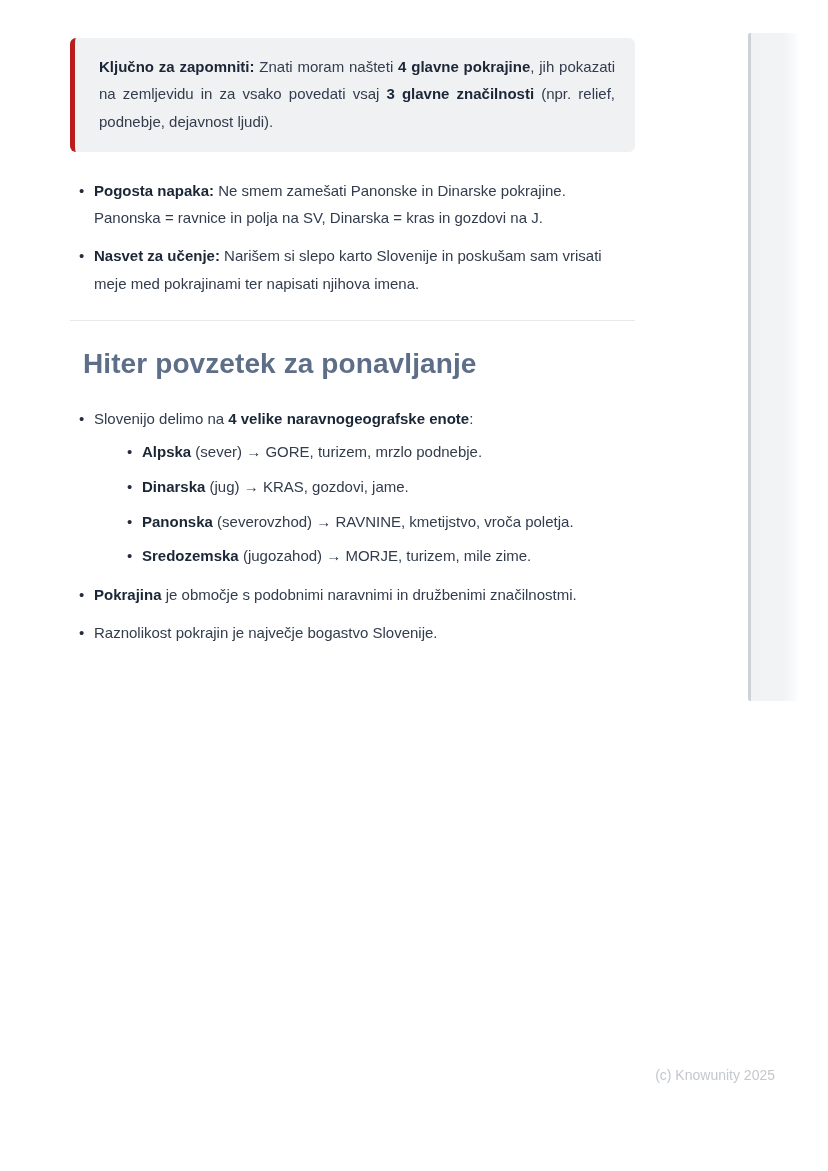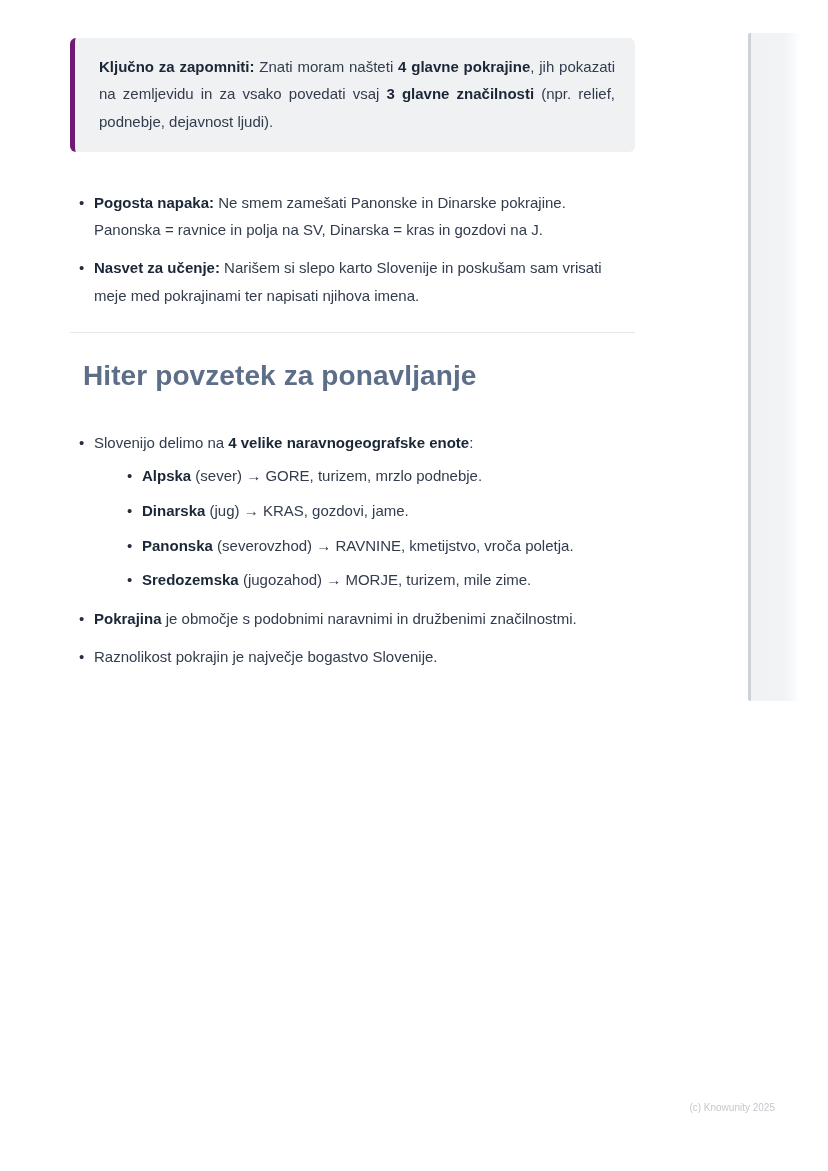--- a/index.html
+++ b/index.html
@@ -18,36 +18,36 @@
   .content {
     position: absolute;
     left: 70px;
     top: 0;
     width: 565px;
   }
   
   .callout {
     margin-top: 38px;
     background: #f0f1f3;
-    border-left: 5px solid #701a75;
+    border-left: 5px solid #b91c1c;
     border-radius: 6px;
     padding: 15px 20px 17px 24px;
     font-size: 15px;
     line-height: 1.82;
     text-align: justify;
     color: #323c4d;
   }
   .b {
     font-weight: 700;
     color: #1b2637;
   }
   
   ul.notes {
     list-style: none;
-    margin: 37px 0 0 0;
+    margin: 25px 0 0 0;
     padding: 0;
   }
   ul.notes li {
     position: relative;
     padding-left: 24px;
     margin-bottom: 11px;
     font-size: 15px;
     line-height: 1.82;
   }
   ul.notes li::before {
@@ -97,23 +97,23 @@
     left: 748px;
     top: 33px;
     width: 47px;
     height: 668px;
     background: linear-gradient(to right, #f1f2f4 0%, #f2f3f5 70%, #fcfdfd 100%);
     border-left: 3px solid #ced1d6;
     border-radius: 2px 0 0 2px;
   }
   .footer {
     position: absolute;
-    top: 1102px;
+    top: 1067px;
     right: 53px;
-    font-size: 10px;
+    font-size: 14px;
     color: #c4c8cd;
   }
 </style>
 </head>
 <body>
 
 <div class="content">
 
   <div class="callout">
     <span class="b">Ključno za zapomniti:</span><span> Znati moram našteti </span><span class="b">4 glavne pokrajine</span><span>, jih pokazati na zemljevidu in za vsako povedati vsaj </span><span class="b">3 glavne značilnosti</span><span> (npr. relief, podnebje, dejavnost ljudi).</span>

